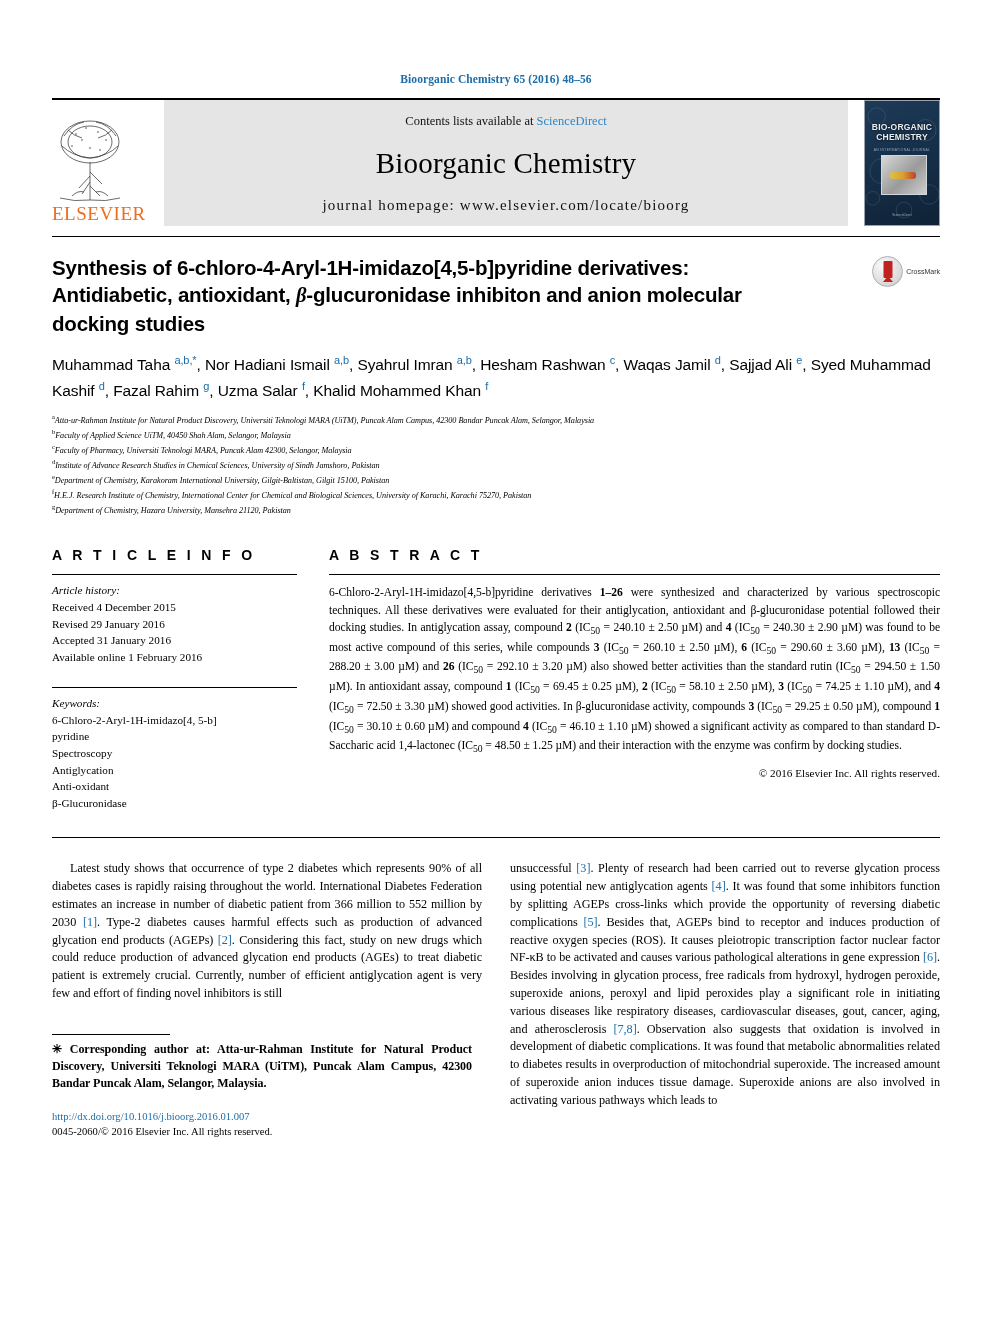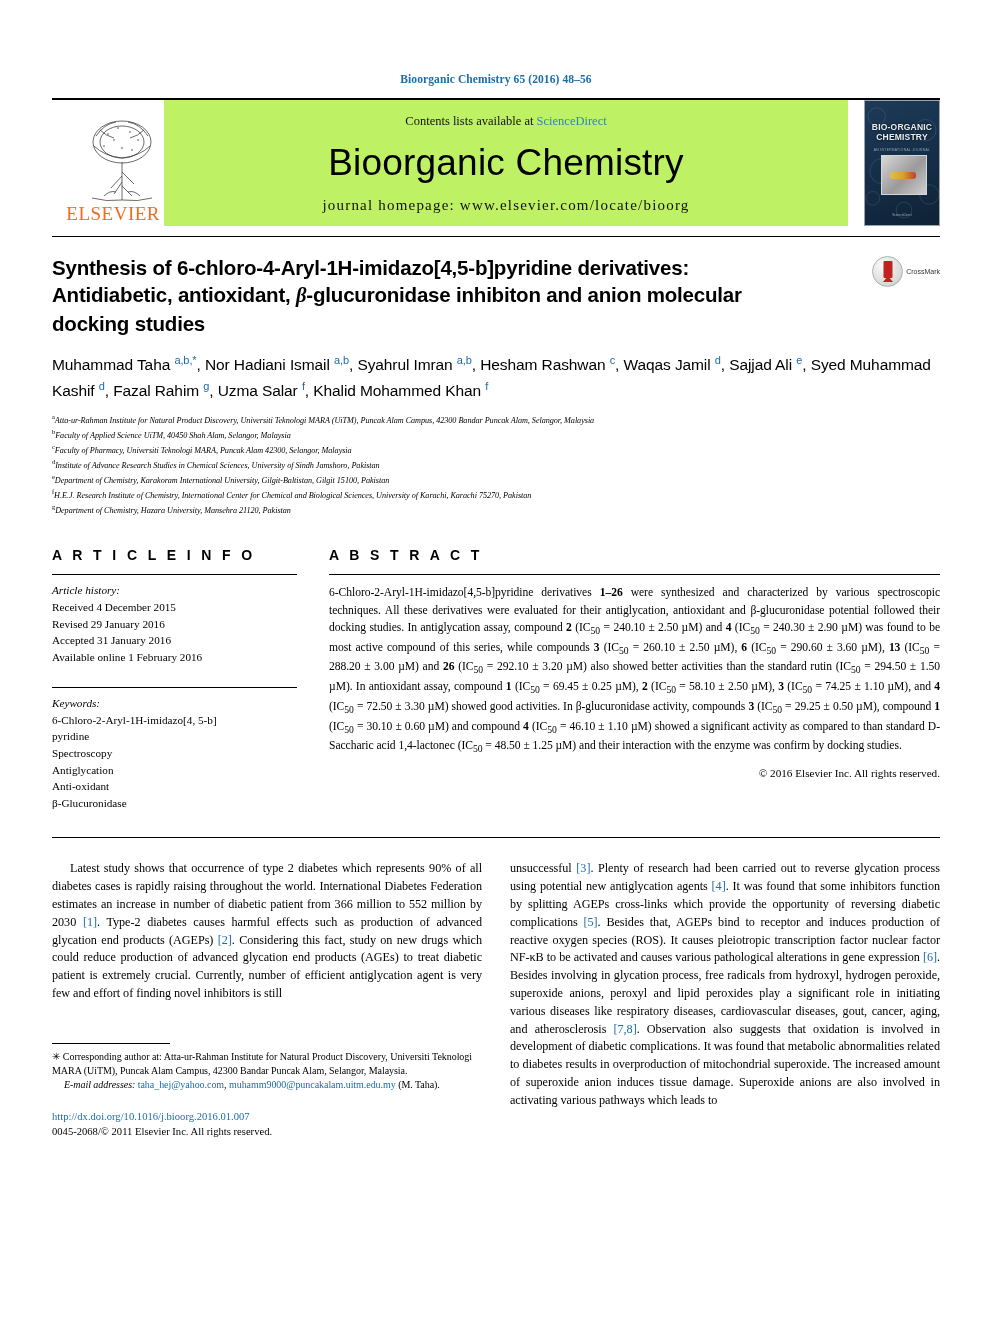--- a/index.html
+++ b/index.html
@@ -28,41 +28,41 @@
   
   .masthead {
     margin-top: 13px;
     border-top: 2.2px solid #000;
     display: flex;
     align-items: stretch;
     height: 128px;
   }
   .elsevier-logo {
     width: 108px; flex: 0 0 108px;
-    display: flex; flex-direction: column; align-items: flex-end;
+    display: flex; flex-direction: column; align-items: flex-start;
     justify-content: flex-end; padding-bottom: 3px;
   }
   .tree-svg { display: block; }
   .elsevier-word {
     font-family: "Liberation Serif", serif;
     color: #f06c1e; font-size: 19px; letter-spacing: .5px;
     line-height: 1; margin-top: 2px;
   }
   .journal-band {
     flex: 1 1 auto;
-    background: #bef264;
+    background: #e5e5e5;
     display: flex; flex-direction: column;
     align-items: center; justify-content: space-between;
     padding: 14px 8px 12px;
     margin-left: 4px; margin-right: 16px;
   }
   .contents-line { font-size: 12.5px; color: #111; }
   .contents-line .sd { color: #2d86c4; }
   .journal-name {
-    font-size: 37px; font-family: Liberation Sans, sans-serif;
+    font-size: 29px; font-family: Liberation Serif, serif;
     letter-spacing: .2px;
   }
   .homepage {
     font-family: Liberation Serif, serif;
     font-size: 15px; letter-spacing: 1.2px; color: #111;
   }
   .cover-thumb {
     width: 76px; flex: 0 0 76px;
     border: 1px solid #9aa3ad;
     background: linear-gradient(160deg,#1d3a57 0%, #16304a 45%, #0f2236 100%);
@@ -171,22 +171,23 @@
     font-size: 12.2px; line-height: 1.46; text-align: justify;
     text-indent: 18px; letter-spacing: -.05px;
   }
   .para.noind { text-indent: 0; }
   .ref { color: #1b6ca8; }
 
   
   .footnote-block { position: absolute; left: 52px; bottom: 38px; width: 420px; }
   .fn-rule { border-top: 1px solid #000; width: 118px; margin-bottom: 6px; }
   .fn {
-    font-size: 10px; line-height: 1.42; text-align: justify;
+    font-size: 12px; line-height: 1.42; text-align: justify;
     letter-spacing: -.05px;
+    font-weight: bold;
   }
   .fn .ital { font-style: italic; }
   .link { color: #1b6ca8; }
   .doi-block { margin-top: 18px; font-size: 10.6px; line-height: 1.4; }
   .doi-block .doi { color: #1b6ca8; }
 </style>
 </head>
 <body>
 
 <div class="page">
@@ -319,20 +320,19 @@
       <div class="para">Latest study shows that occurrence of type 2 diabetes which represents 90% of all diabetes cases is rapidly raising throughout the world. International Diabetes Federation estimates an increase in number of diabetic patient from 366 million to 552 million by 2030 <span class="ref">[1]</span>. Type-2 diabetes causes harmful effects such as production of advanced glycation end products (AGEPs) <span class="ref">[2]</span>. Considering this fact, study on new drugs which could reduce production of advanced glycation end products (AGEs) to treat diabetic patient is extremely crucial. Currently, number of efficient antiglycation agent is very few and effort of finding novel inhibitors is still</div>
     </div>
     <div class="col">
       <div class="para noind">unsuccessful <span class="ref">[3]</span>. Plenty of research had been carried out to reverse glycation process using potential new antiglycation agents <span class="ref">[4]</span>. It was found that some inhibitors function by splitting AGEPs cross-links which provide the opportunity of reversing diabetic complications <span class="ref">[5]</span>. Besides that, AGEPs bind to receptor and induces production of reactive oxygen species (ROS). It causes pleiotropic transcription factor nuclear factor NF-κB to be activated and causes various pathological alterations in gene expression <span class="ref">[6]</span>. Besides involving in glycation process, free radicals from hydroxyl, hydrogen peroxide, superoxide anions, peroxyl and lipid peroxides play a significant role in initiating various diseases like respiratory diseases, cardiovascular diseases, gout, cancer, aging, and atherosclerosis <span class="ref">[7,8]</span>. Observation also suggests that oxidation is involved in development of diabetic complications. It was found that metabolic abnormalities related to diabetes results in overproduction of mitochondrial superoxide. The increased amount of superoxide anion induces tissue damage. Superoxide anions are also involved in activating various pathways which leads to</div>
     </div>
   </div>
 
   <div class="footnote-block">
     <div class="fn-rule"></div>
     <div class="fn">✳ Corresponding author at: Atta-ur-Rahman Institute for Natural Product Discovery, Universiti Teknologi MARA (UiTM), Puncak Alam Campus, 42300 Bandar Puncak Alam, Selangor, Malaysia.</div>
-    <div class="fn" style="text-indent:12px"><span class="ital">E-mail addresses:</span> <span class="link">taha_hej@yahoo.com</span>, <span class="link">muhamm9000@puncakalam.uitm.edu.my</span> (M. Taha).</div>
     <div class="doi-block">
       <div class="doi">http://dx.doi.org/10.1016/j.bioorg.2016.01.007</div>
-      <div>0045-2068/© 2011 Elsevier Inc. All rights reserved.</div>
+      <div>0045-2060/© 2016 Elsevier Inc. All rights reserved.</div>
     </div>
   </div>
 
 </div>
 
 </body></html>

